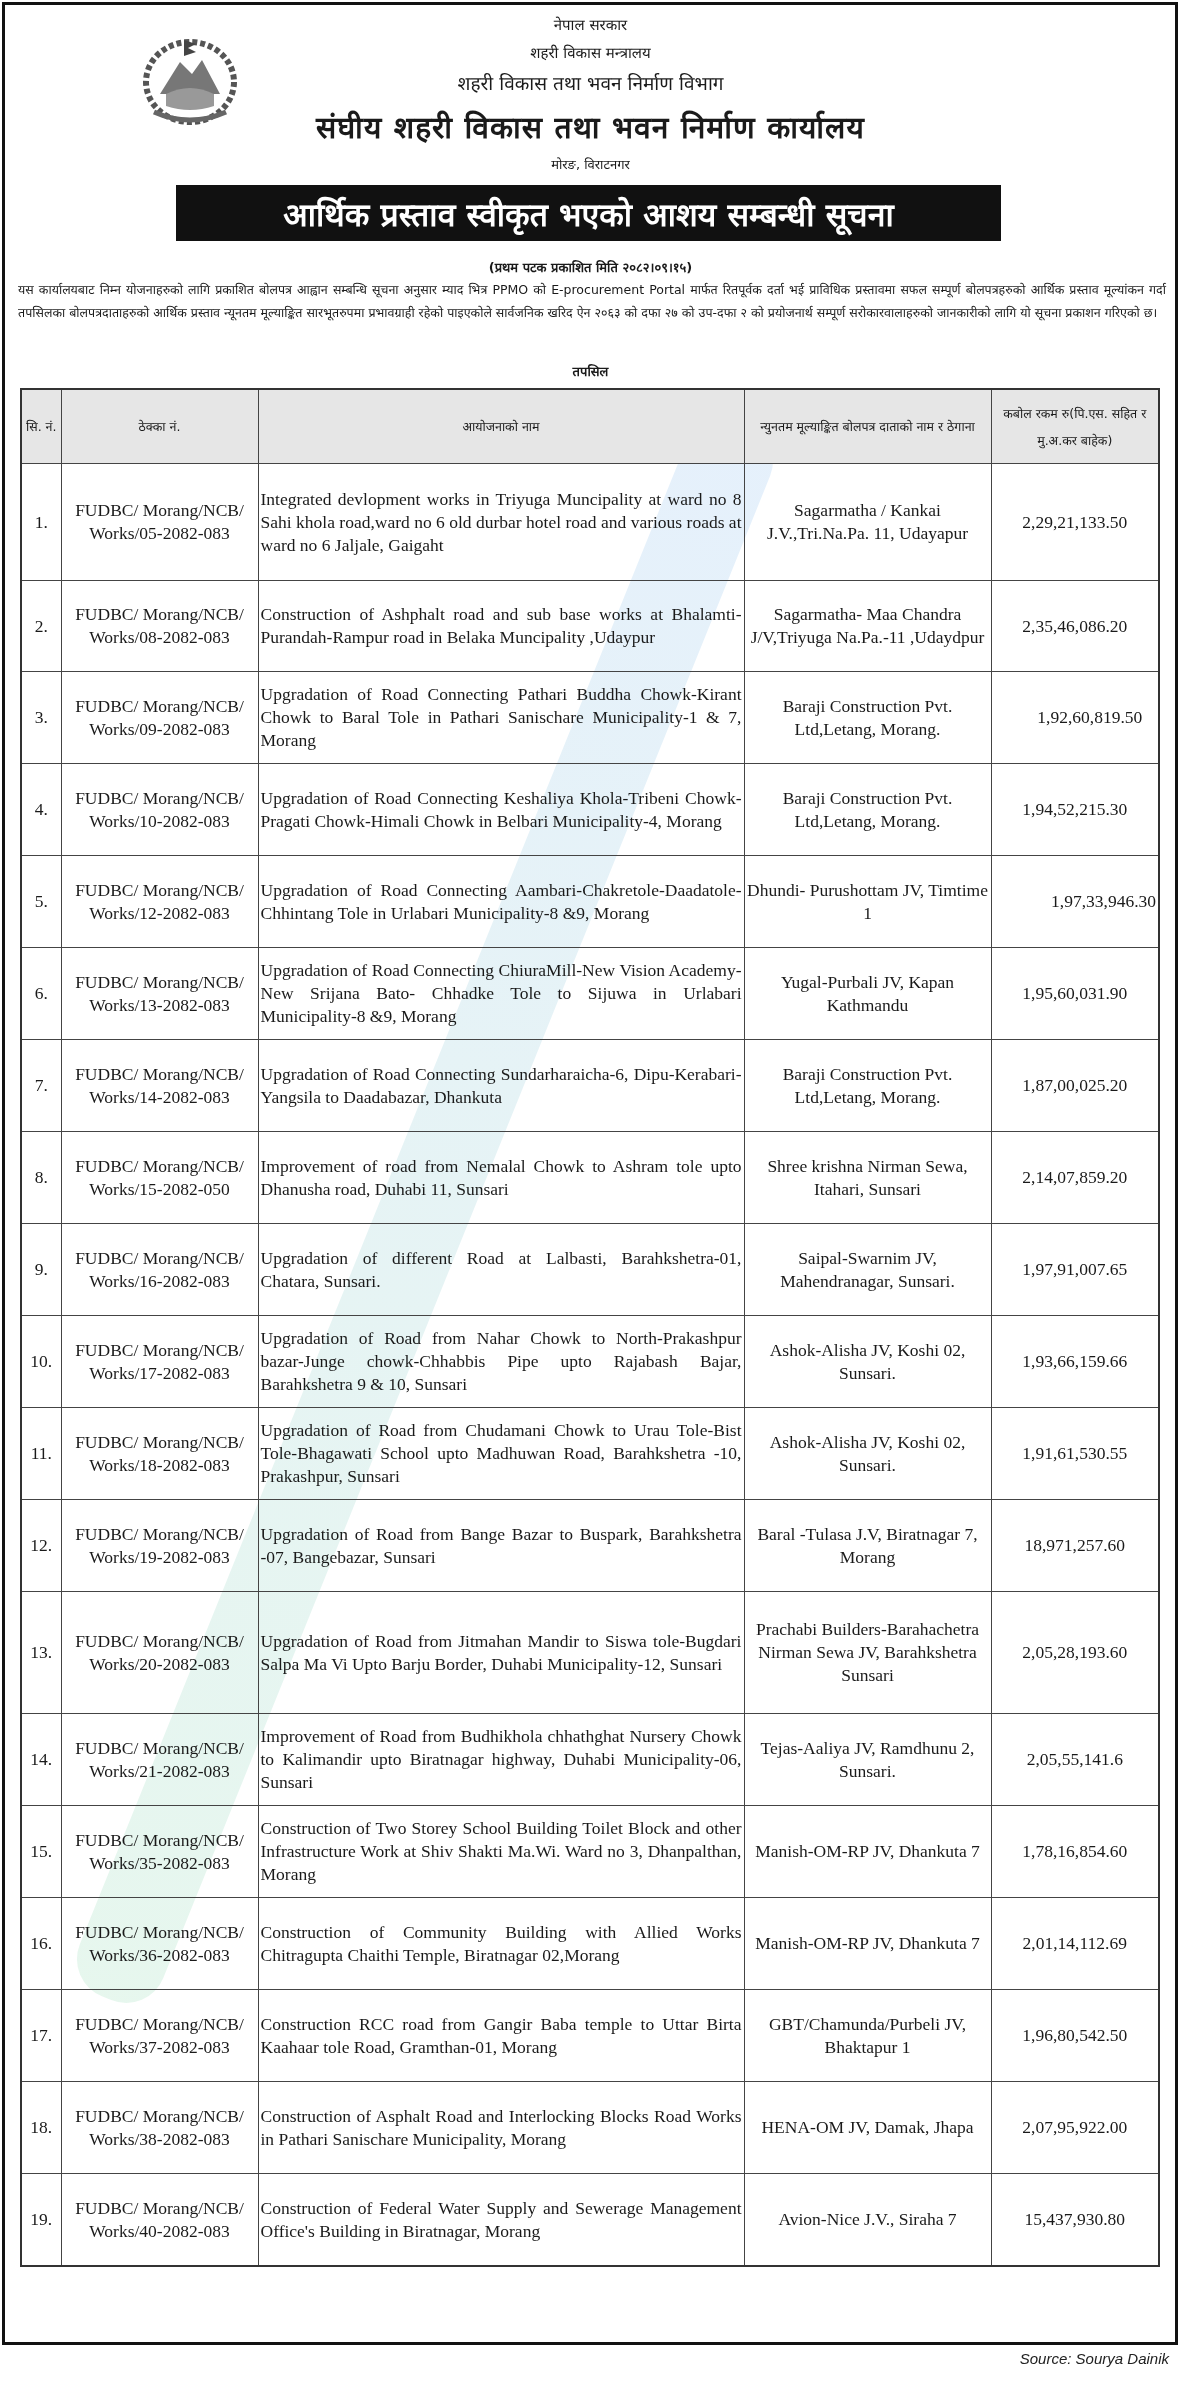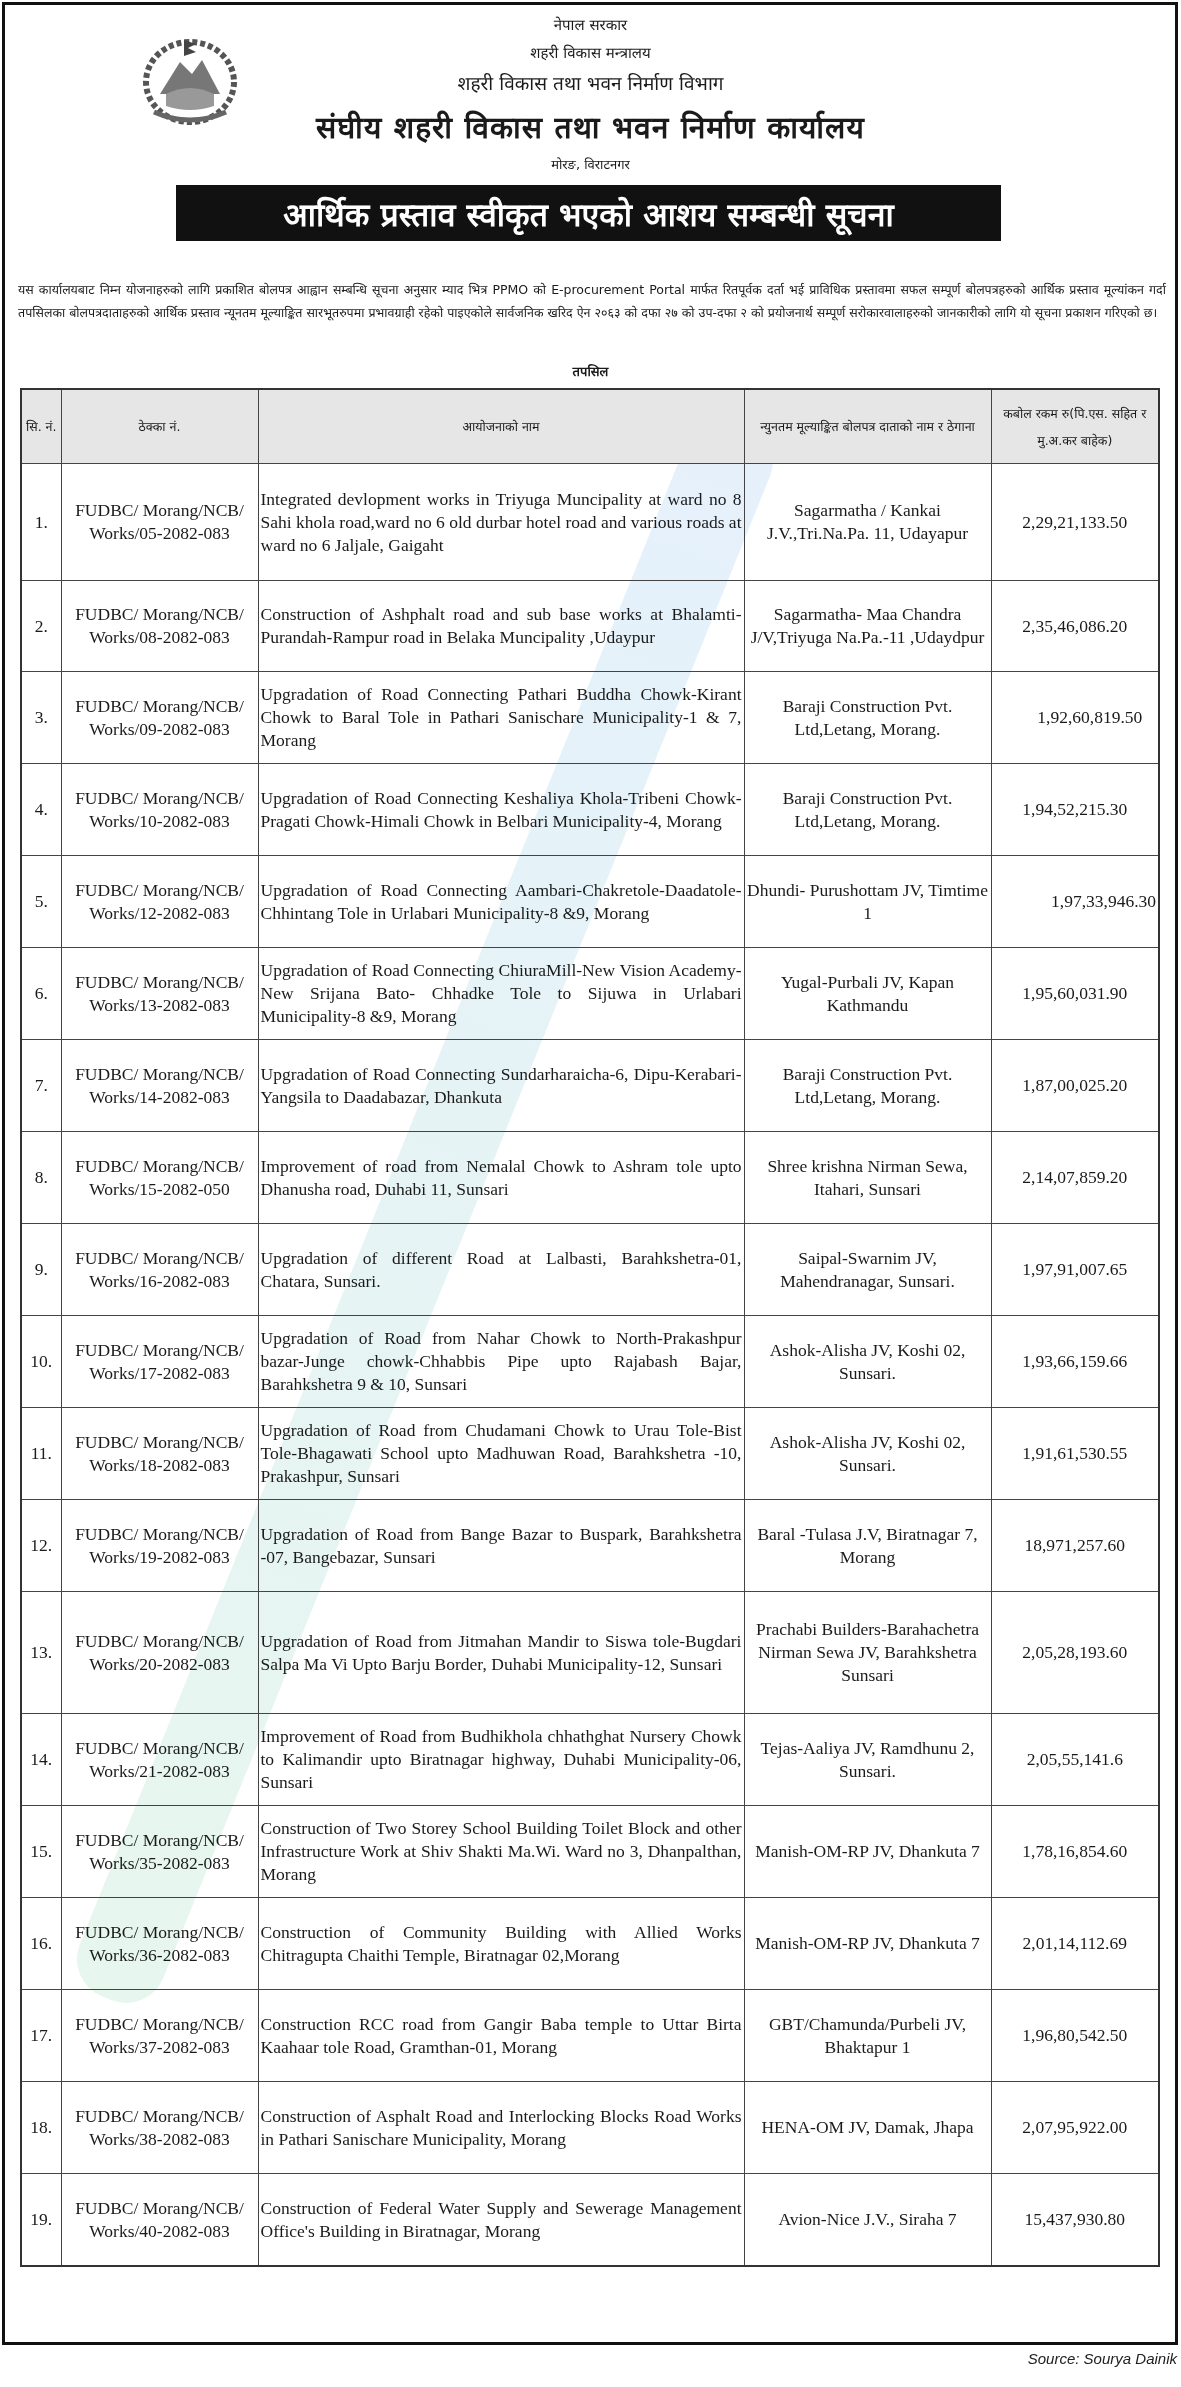--- a/index.html
+++ b/index.html
@@ -29,21 +29,21 @@
                  border:2px solid #333; }
   table.notice th, table.notice td { border:1.5px solid #444; vertical-align:middle; padding:0 2px; }
   table.notice th { background:#e6e6e6; font-family:"DejaVu Sans", sans-serif; font-weight:normal; font-size:12.5px;
                     line-height:27px; height:73px; text-align:center; }
   table.notice td { font-size:17.5px; line-height:23px; height:88px; }
   td.sn { text-align:center; }
   td.contract { text-align:center; }
   td.project { text-align:justify; text-align-last:left; padding:0 3px; }
   td.bidder { text-align:center; }
   td.amount { text-align:center; }
-  .source { position:absolute; right:4px; top:2350px; font-family:"Liberation Sans", sans-serif; font-style:italic; font-size:15px; color:#222; }
+  .source { position:absolute; right:12px; top:2350px; font-family:"Liberation Sans", sans-serif; font-style:italic; font-size:15px; color:#222; }
 </style>
 </head>
 <body>
 
 <div class="frame"></div>
 <div class="watermark wm1"></div>
 
 <div class="header">
   <svg class="logo" viewBox="0 0 100 94">
     <ellipse cx="50" cy="50" rx="44" ry="40" fill="none" stroke="#555" stroke-width="6" stroke-dasharray="5 3"></ellipse>
@@ -53,20 +53,21 @@
     <path d="M14 80 Q50 96 86 80" fill="none" stroke="#666" stroke-width="5"></path>
   </svg>
   <div class="hline h1">नेपाल सरकार</div>
   <div class="hline h3">शहरी विकास तथा भवन निर्माण विभाग</div>
   <div class="hline h2">शहरी विकास मन्त्रालय</div>
   <div class="hline h4">संघीय शहरी विकास तथा भवन निर्माण कार्यालय</div>
   <div class="hline h5">मोरङ, विराटनगर</div>
   <div class="banner">
     <span>आर्थिक प्रस्ताव स्वीकृत भएको आशय सम्बन्धी सूचना</span>
   </div>
+  <div class="pubdate">(प्रथम पटक प्रकाशित मिति २०८२।०९।१५)</div>
   <div class="intro">यस कार्यालयबाट निम्न योजनाहरुको लागि प्रकाशित बोलपत्र आह्वान सम्बन्धि सूचना अनुसार म्याद भित्र PPMO को E-procurement Portal मार्फत रितपूर्वक दर्ता भई प्राविधिक प्रस्तावमा सफल सम्पूर्ण बोलपत्रहरुको आर्थिक प्रस्ताव मूल्यांकन गर्दा तपसिलका बोलपत्रदाताहरुको आर्थिक प्रस्ताव न्यूनतम मूल्याङ्कित सारभूतरुपमा प्रभावग्राही रहेको पाइएकोले सार्वजनिक खरिद ऐन २०६३ को दफा २७ को उप-दफा २ को प्रयोजनार्थ सम्पूर्ण सरोकारवालाहरुको जानकारीको लागि यो सूचना प्रकाशन गरिएको छ।</div>
   <div class="tapasil">तपसिल</div>
 </div>
 
 <table class="notice">
   <colgroup>
     <col style="width:40px">
       <col style="width:197px">
       <col style="width:486px">
       <col style="width:247px">

